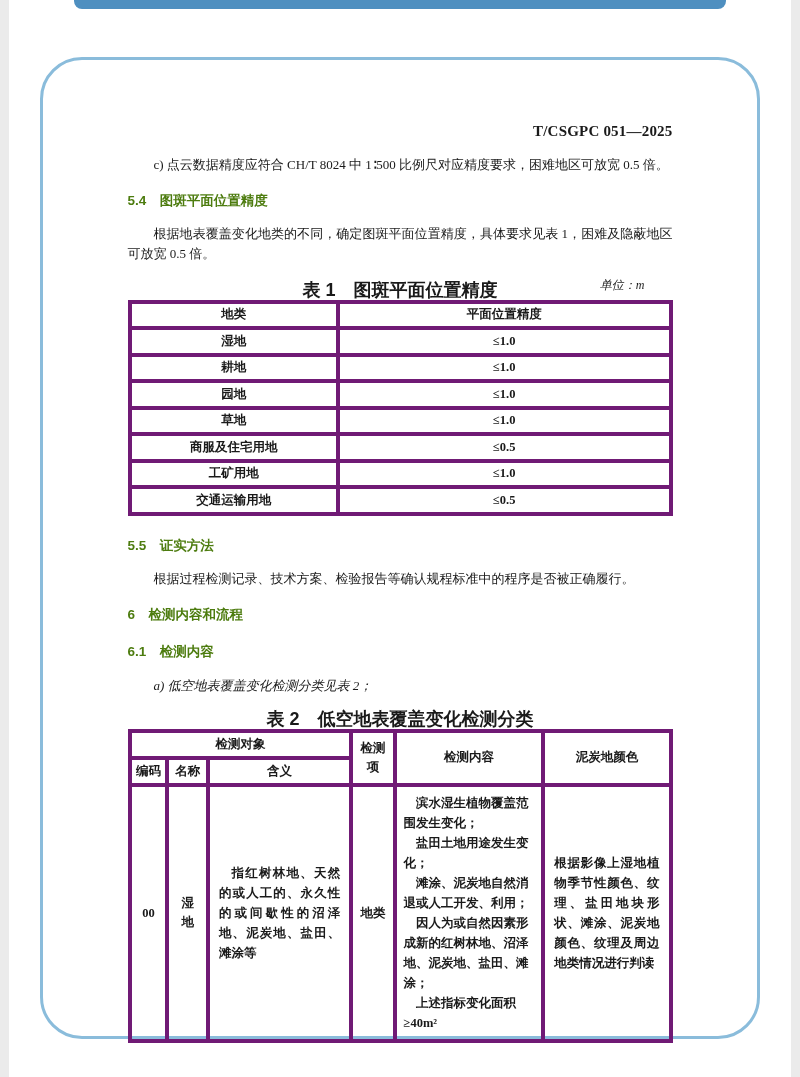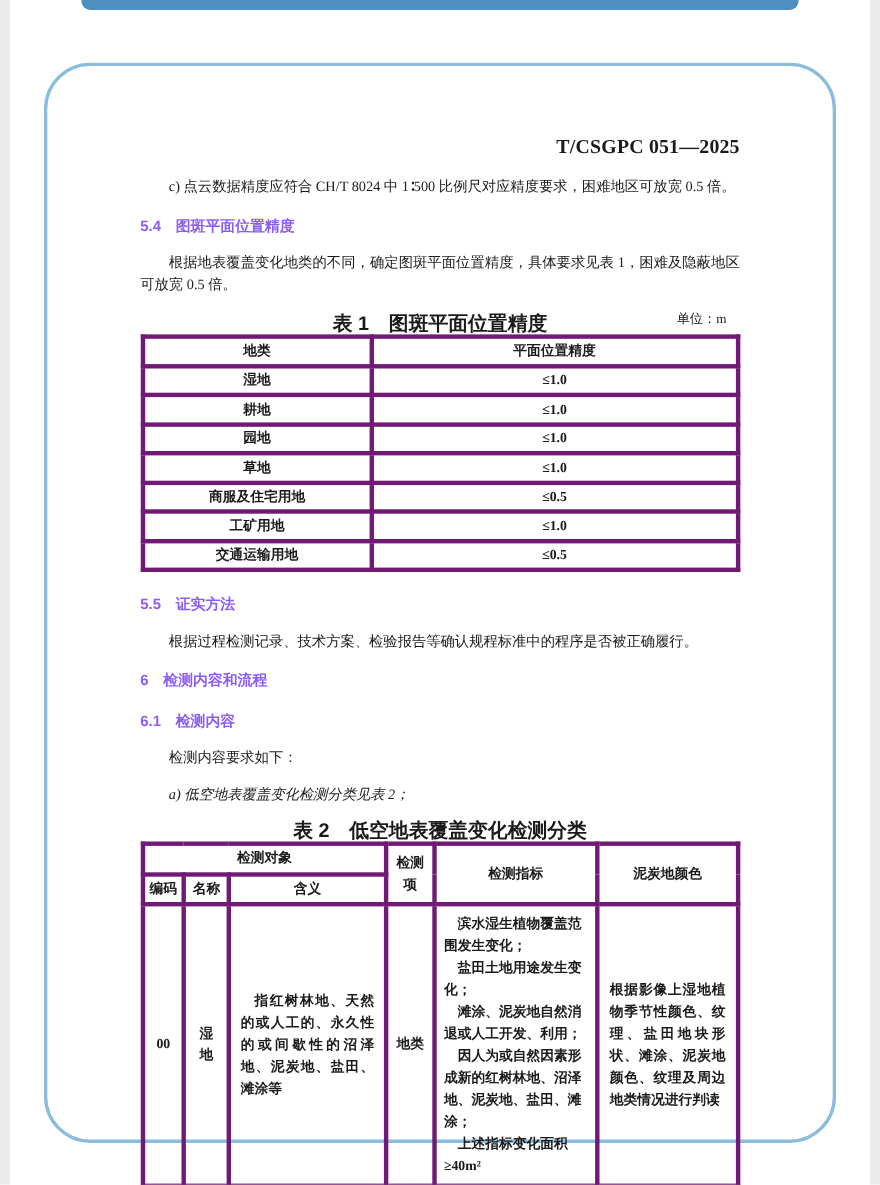--- a/index.html
+++ b/index.html
@@ -21,35 +21,35 @@
   }
 
   .frame {
     position:absolute; top:57px; left:40px; width:720px; height:982px;
     border:3px solid #8abcdb; border-radius:42px; background:#ffffff;
   }
 
   .content { width:545px; margin:60px auto 0; font-size:13px; line-height:1.55; }
 
   .doc-number {
-    text-align:right; font-size:18px; font-weight:600; letter-spacing:0.2px;
+    text-align:right; font-size:15px; font-weight:600; letter-spacing:0.2px;
   }
 
   .para { text-indent:2em; margin-top:12px; text-align:justify; }
   .h {
     font-family:"Liberation Sans", sans-serif; font-weight:bold;
-    font-size:13.5px; color:#8b5cf6; margin-top:16px;
+    font-size:13.5px; color:#4d7c0f; margin-top:16px;
   }
   .h.big-gap { margin-top:20px; }
 
   .caption-row { position:relative; text-align:center; margin-top:12px; margin-bottom:5px; height:18px; }
   .caption {
     font-family:"Liberation Sans", sans-serif; font-weight:bold; font-size:18px;
   }
-  .unit { position:absolute; right:12px; bottom:0; font-size:12px; }
+  .unit { position:absolute; right:28px; bottom:0; font-size:12px;font-style:italic; }
 
   table { width:100%; border-collapse:collapse; table-layout:fixed; font-size:12.5px; }
   th, td { border:4px solid #701a75; vertical-align:middle; font-weight:bold; }
 
   .t1 th, .t1 td { text-align:center; height:26.5px; }
   .t1 .col-type { width:38.5%; }
 
   .t2 th { height:22px; padding:2px; }
   .t2 td { padding:5px 6px; }
   .t2 .c-center { text-align:center; }
@@ -122,41 +122,40 @@
         </tr>
       </tbody>
     </table>
 
     <div class="h big-gap">5.5　证实方法</div>
     <p class="para">根据过程检测记录、技术方案、检验报告等确认规程标准中的程序是否被正确履行。</p>
 
     <div class="h">6　检测内容和流程</div>
 
     <div class="h">6.1　检测内容</div>
-    <p class="para">检测内容要求如下：</p>
     <p class="para" style="margin-top:13px;font-style:italic;">a) 低空地表覆盖变化检测分类见表 2；</p>
 
     <div class="caption-row" style="margin-top:10px;">
       <span class="caption">表 2　低空地表覆盖变化检测分类</span>
     </div>
 
     <table class="t2">
       <colgroup>
         <col style="width:7%;">
           <col style="width:7.5%;">
           <col style="width:26.5%;">
         <col style="width:8%;">
           <col style="width:27.5%;">
           <col style="width:23.5%;">
       </colgroup>
       <thead>
         <tr>
           <th colspan="3">检测对象</th>
           <th rowspan="2">检测项</th>
-          <th rowspan="2">检测指标</th>
+          <th rowspan="2">检测内容</th>
           <th rowspan="2">泥炭地颜色</th>
         </tr>
         <tr>
           <th>编码</th>
           <th>名称</th>
           <th>含义</th>
         </tr>
       </thead>
       <tbody>
         <tr>

